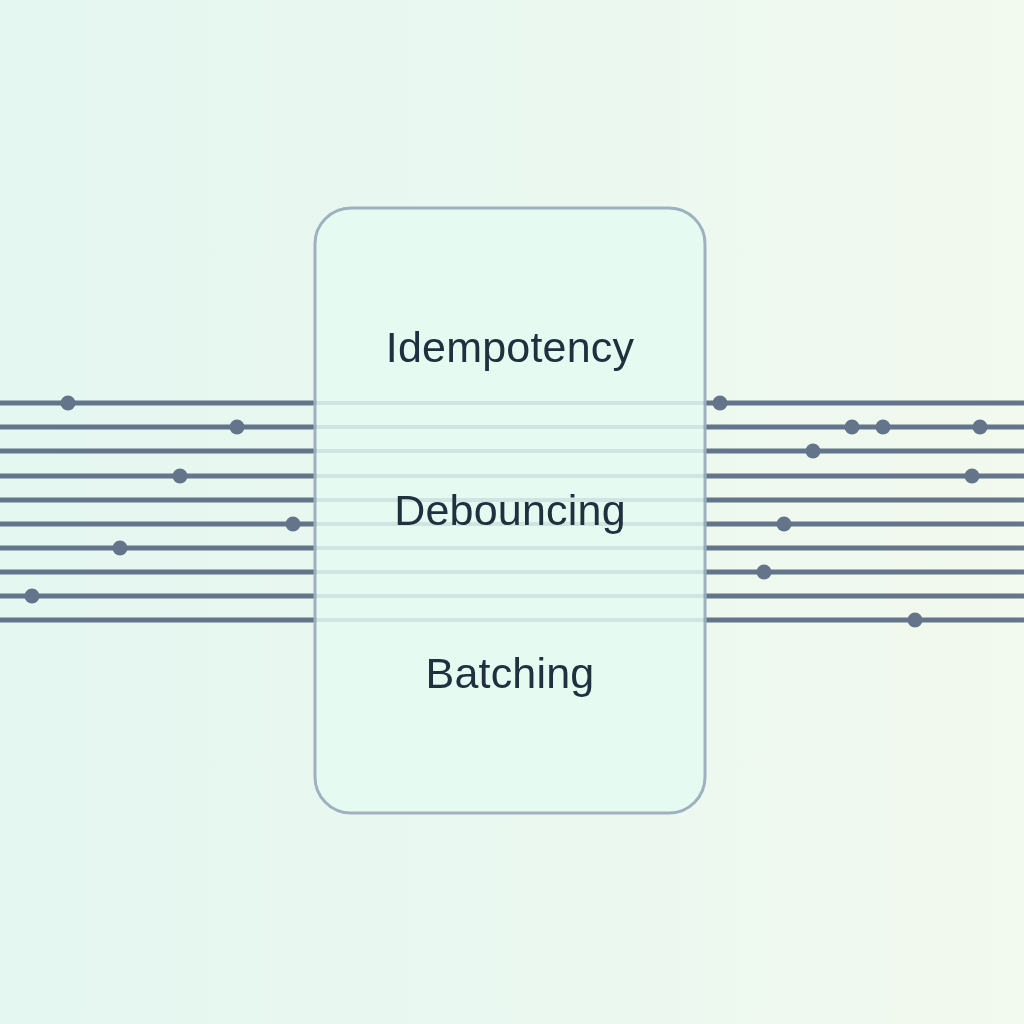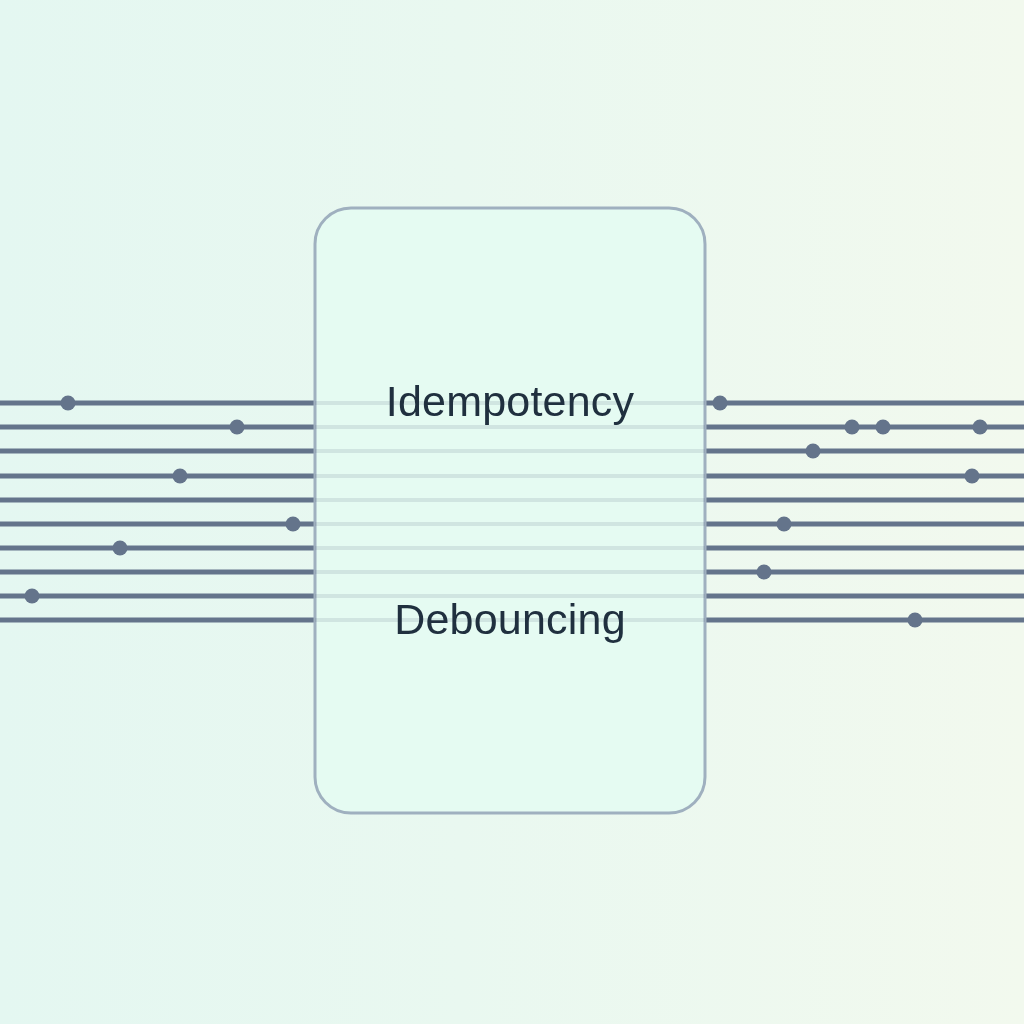--- a/index.html
+++ b/index.html
@@ -97,15 +97,16 @@
         <circle cx="972" cy="476" r="7.5" fill="#64748b"></circle>
         <circle cx="784" cy="524" r="7.5" fill="#64748b"></circle>
         <circle cx="764" cy="572" r="7.5" fill="#64748b"></circle>
         <circle cx="915" cy="620" r="7.5" fill="#64748b"></circle>
       </g>
   </svg>
 
   <div class="card-labels">
     <div class="card-label">Idempotency</div>
     <div class="card-label">Debouncing</div>
+    <div class="card-label">Batching</div>
   </div>
 
 </div>
 
 </body></html>

